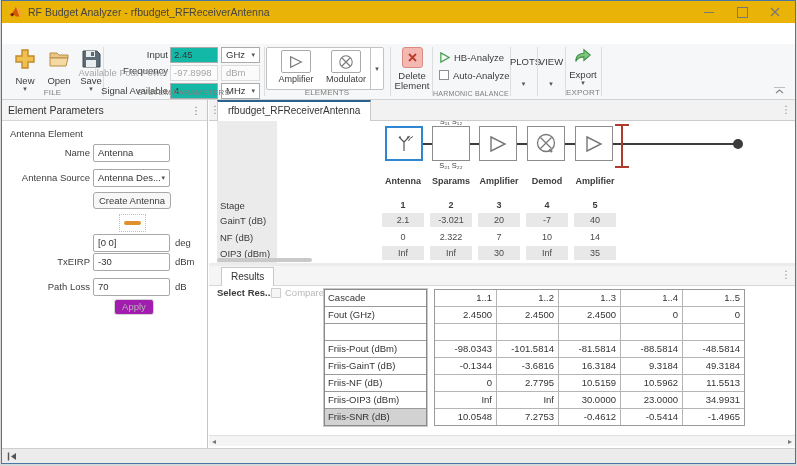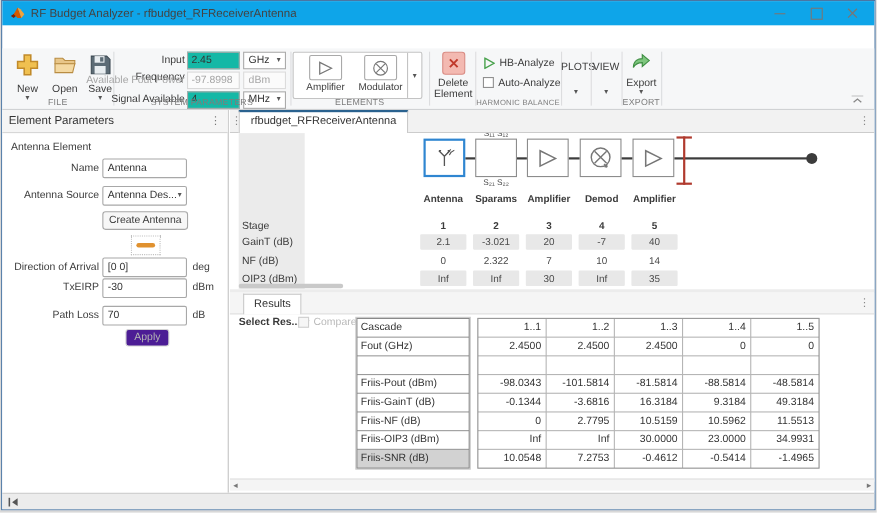--- a/index.html
+++ b/index.html
@@ -1,20 +1,20 @@
 <!DOCTYPE html>
 <html><head>
 <meta charset="utf-8">
 <style>
   * { box-sizing: border-box; margin: 0; padding: 0; }
   body { background: #d8d8d8; font-family: "Liberation Sans", sans-serif; }
   .window { position: relative; width: 795px; height: 464px; margin: 0 auto; background: #fff; border: 1px solid #4a76a3; overflow: hidden; font-size: 10px; color: #333; }
 
   
-  .titlebar { position: absolute; left: 0; top: 0; right: 0; height: 22px; background: #0ea5e9; display: flex; align-items: center; }
+  .titlebar { position: absolute; left: 0; top: 0; right: 0; height: 22px; background: #eab308; display: flex; align-items: center; }
   .titlebar .apptitle { margin-left: 26px; font-size: 10.5px; color: #444; }
   .mlicon { position: absolute; left: 7px; top: 4px; width: 14px; height: 14px; }
   .winbtn { position: absolute; top: 3px; width: 16px; height: 16px; }
   .btn-min { right: 78px; } .btn-max { right: 45px; } .btn-close { right: 12px; }
   .btn-min::after { content: ""; position: absolute; left: 3px; right: 3px; top: 8px; border-top: 1px solid #777; }
   .btn-max::after { content: ""; position: absolute; left: 3px; top: 3px; width: 9px; height: 9px; border: 1px solid #777; }
   .btn-close svg { position: absolute; left: 3px; top: 3px; }
 
   
   .tabband { position: absolute; left: 0; top: 22px; right: 0; height: 21px; background: #1b4e79; }
@@ -50,21 +50,21 @@
   
   .leftpanel { position: absolute; left: 0; top: 99px; width: 206px; bottom: 15px; background: #fff; border-right: 1px solid #c4c4c4; }
   .panelhdr { height: 21px; background: #f5f5f5; border-bottom: 1px solid #d7d7d7; display: flex; align-items: center; padding: 0 6px; }
   .panelhdr .ptitle { font-size: 10.5px; color: #333; }
   .dots { margin-left: auto; color: #777; font-size: 10px; }
   .lp-label { position: absolute; text-align: right; width: 88px; left: 0; font-size: 9.5px; color: #3c3c3c; line-height: 18px; }
   .lp-input { position: absolute; left: 91px; width: 77px; height: 18px; background: #fff; border: 1px solid #a8a8a8; border-radius: 2px; font-size: 9.5px; line-height: 16px; padding: 0 4px; color: #333; }
   .lp-unit { position: absolute; left: 173px; font-size: 9.5px; color: #3c3c3c; line-height: 18px; }
   .lp-combo { display: flex; justify-content: space-between; align-items: center; }
   .lp-btn { position: absolute; border: 1px solid #a8a8a8; border-radius: 3px; background: #f7f7f7; font-size: 9.5px; color: #3c3c3c; text-align: center; }
-  .lp-btn.disabled { border-color: #d4d4d4; color: #b4b4b4; background: #4c1d95; }
+  .lp-btn.disabled { border-color: #d4d4d4; color: #b4b4b4; background: #a21caf; }
 
   .rightarea { position: absolute; left: 207px; top: 99px; right: 0; bottom: 15px; background: #fff; }
   .doctabbar { position: absolute; left: 0; top: 0; right: 0; height: 21px; background: #f2f2f2; border-bottom: 1px solid #cccccc; }
   .doctab { position: absolute; left: 8px; top: 0; height: 21px; padding: 0 10px; background: #fff; border: 1px solid #c9c9c9; border-top: 2px solid #2a628f; border-bottom: none; font-size: 10px; line-height: 18px; color: #333; }
   .bardots { position: absolute; top: 4px; color: #888; font-size: 10px; }
 
   
   .canvas { position: absolute; left: 0; top: 21px; right: 0; height: 142px; background: #fff; overflow: hidden; }
   .graystrip { position: absolute; left: 8px; top: 0; width: 60px; height: 142px; background: #ebebeb; }
   .rowlab { position: absolute; left: 11px; font-size: 9.5px; color: #3a3a3a; }
@@ -266,21 +266,20 @@
       <span>Antenna Des...</span>
       <span class="dropcaret">▾</span>
     </div>
 
     <div class="lp-btn" style="left:91px; top:92px; width:78px; height:17px; line-height:15px;">Create Antenna</div>
 
     <div style="position:absolute; left:117px; top:114px; width:27px; height:18px; border:1px dotted #c0c0c0; background:#fff; display:flex; align-items:center; justify-content:center;">
       <span style="width:17px; height:4px; background:#e0912f; border-radius:2px;"></span>
     </div>
 
-    <div class="lp-label" style="top:134px;">Direction of Arrival</div>
     <div class="lp-input" style="top:134px;">[0 0]</div>
     <div class="lp-unit" style="top:134px;">deg</div>
 
     <div class="lp-label" style="top:153px;">TxEIRP</div>
     <div class="lp-input" style="top:153px;">-30</div>
     <div class="lp-unit" style="top:153px;">dBm</div>
 
     <div class="lp-label" style="top:178px;">Path Loss</div>
     <div class="lp-input" style="top:178px;">70</div>
     <div class="lp-unit" style="top:178px;">dB</div>

